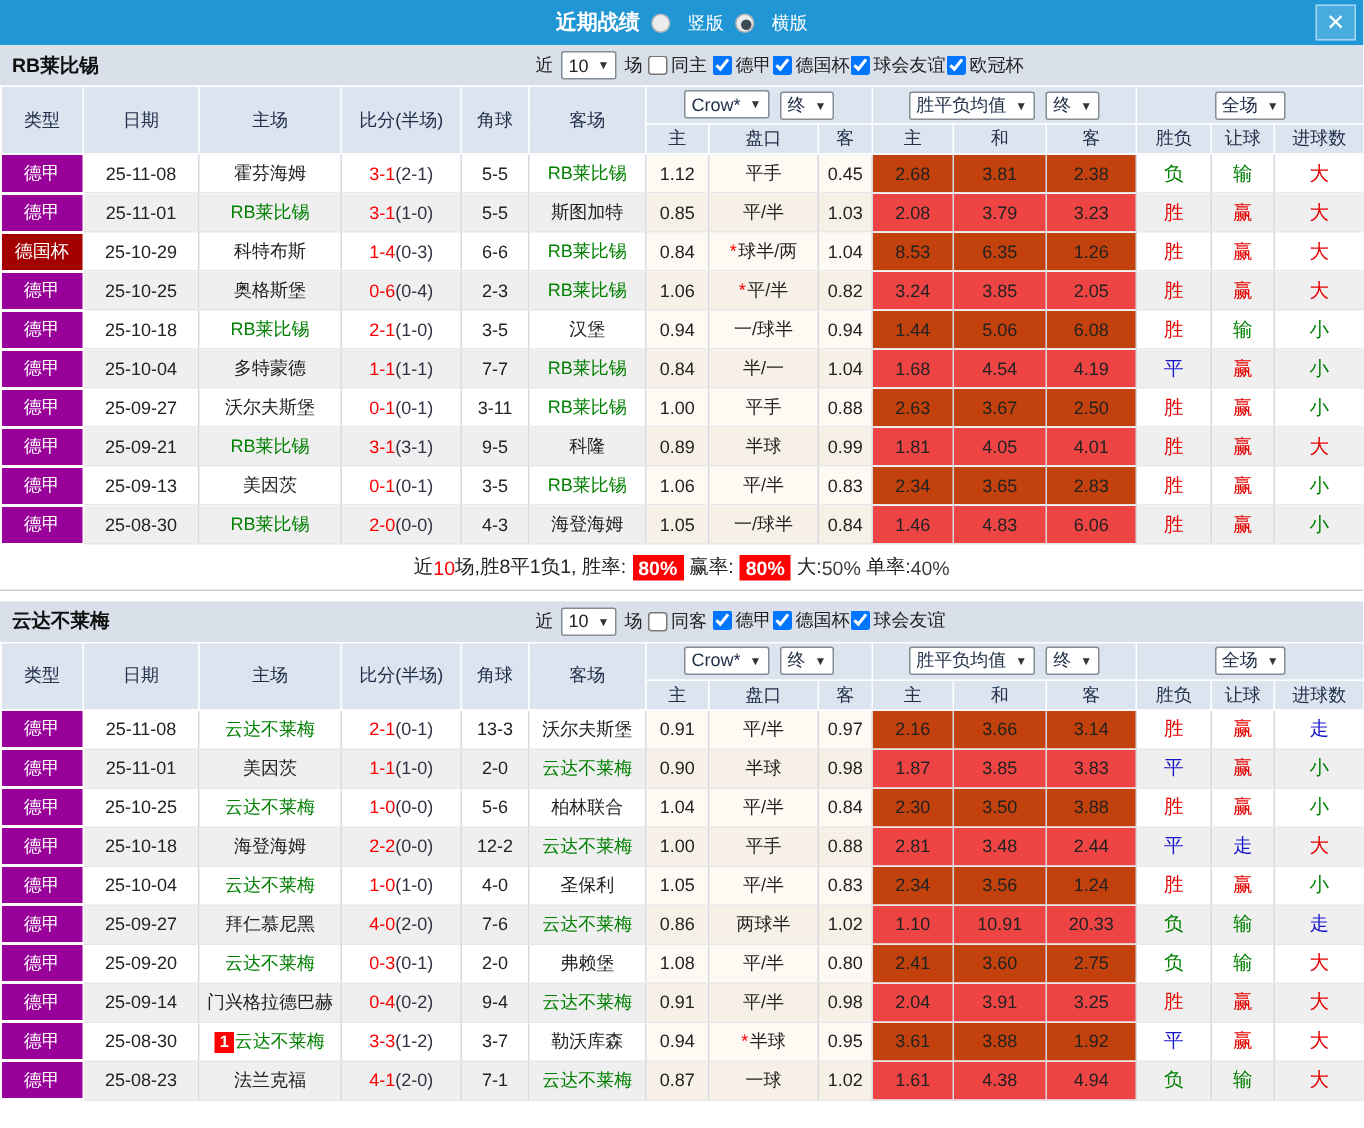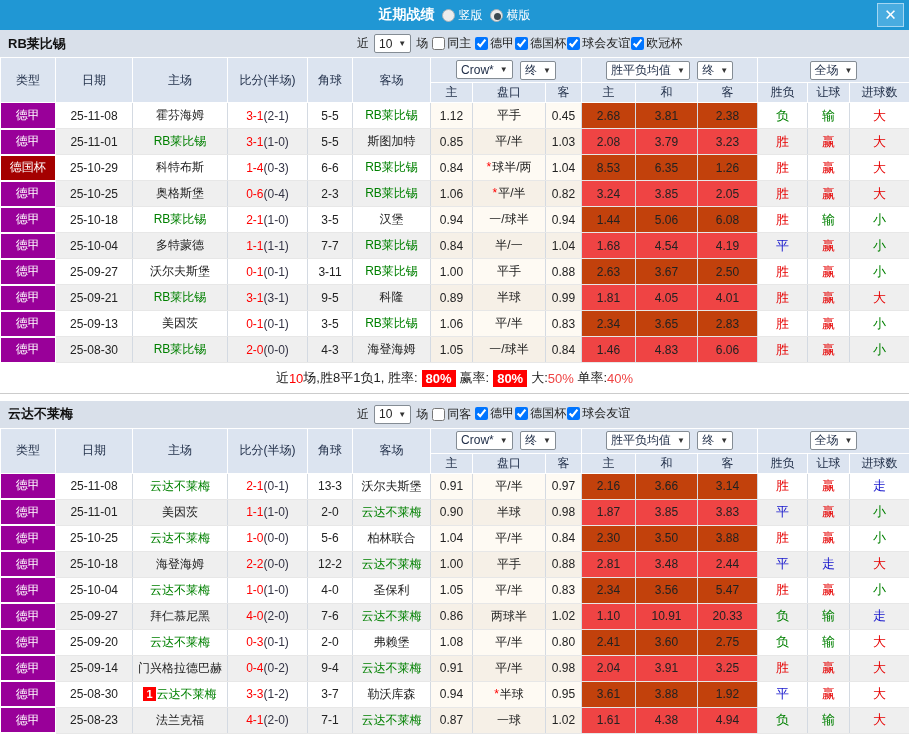--- a/index.html
+++ b/index.html
@@ -7,21 +7,21 @@
     margin: 0; width: 909px; background: #fff;
     font-family: "Liberation Sans", "DejaVu Sans", sans-serif;
     -webkit-font-smoothing: antialiased;
   }
   
   .titlebar {
     height: 30px; background: #2097d4; position: relative;
     display: flex; align-items: center; justify-content: center; gap: 7px; color: #fff;
   }
   .titlebar .title { font-size: 14px; font-weight: bold; }
-  .radio-opt { display: inline-flex; align-items: center; gap: 4px; font-size: 12px; cursor: pointer; }
+  .radio-opt { display: inline-flex; align-items: center; gap: 12px; font-size: 12px; cursor: pointer; }
   .radio {
     width: 13px; height: 13px; border-radius: 50%; background: #ececec;
     border: 1px solid #a9b2b8; display: inline-block; position: relative;
   }
   .radio.checked::after {
     content: ""; position: absolute; left: 3px; top: 3px;
     width: 7px; height: 7px; border-radius: 50%; background: #3c4a52;
   }
   .close-btn {
     position: absolute; right: 5px; top: 3px; width: 27px; height: 24px;
@@ -67,21 +67,21 @@
     background: #ff0000; color: #fff; font-weight: bold; font-size: 11px;
     padding: 0 3px; margin-right: 1px; display: inline-block; line-height: 14px;
   }
   
   .summary {
     height: 30px; display: flex; align-items: center; justify-content: center;
     font-size: 13px; border-bottom: 1px solid #ccc; color: #222;
   }
   .sum-plain { color: #222; white-space: pre; }
   .sum-red   { color: #ff0000; }
-  .sum-blue  { color: #ef4444; }
+  .sum-blue  { color: #404040; }
   .sum-badge { background: #ff0000; color: #fff; font-weight: bold; padding: 1px 4px; margin: 0 4px; }
   .section-gap { height: 7px; background: #fff; }
 </style>
 </head>
 <body>
 
 <div class="app">
 
   <div class="titlebar">
     <span class="title">近期战绩</span>
@@ -546,21 +546,21 @@
             <td>25-10-04</td>
             <td><span class="team-green">云达不莱梅</span></td>
             <td><span class="score">1-0</span><span class="half">(1-0)</span></td>
             <td>4-0</td>
             <td><span>圣保利</span></td>
             <td class="c-odds"><span>1.05</span></td>
             <td class="c-odds"><span>平/半</span></td>
             <td class="c-odds"><span>0.83</span></td>
             <td class="c-avg">2.34</td>
             <td class="c-avg">3.56</td>
-            <td class="c-avg">5.47</td>
+            <td class="c-avg">1.24</td>
             <td class="c-res" style="color: rgb(230, 0, 0);">胜</td>
             <td class="c-res" style="color: rgb(230, 0, 0);">赢</td>
             <td class="c-res" style="color: rgb(0, 128, 0);">小</td>
           </tr>
           <tr class="even">
             <td class="c-type" style="background: rgb(153, 0, 153);">德甲</td>
             <td>25-09-27</td>
             <td><span>拜仁慕尼黑</span></td>
             <td><span class="score">4-0</span><span class="half">(2-0)</span></td>
             <td>7-6</td>

